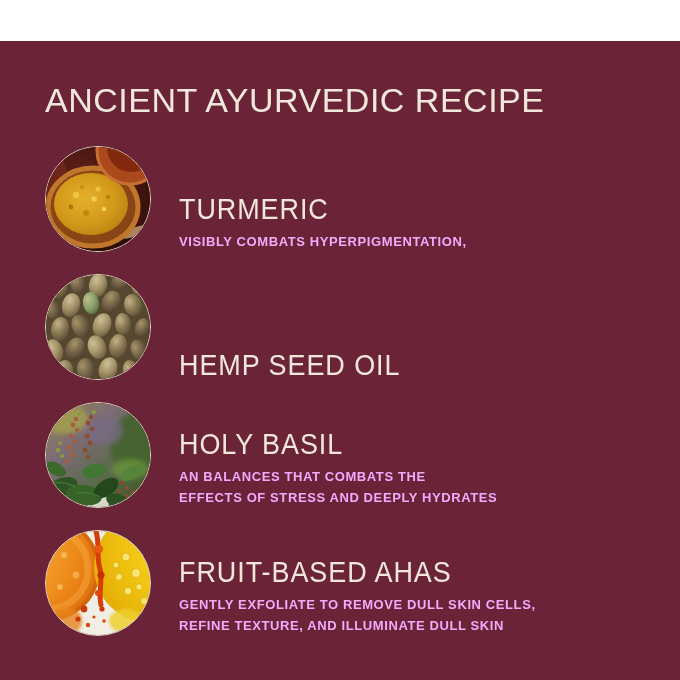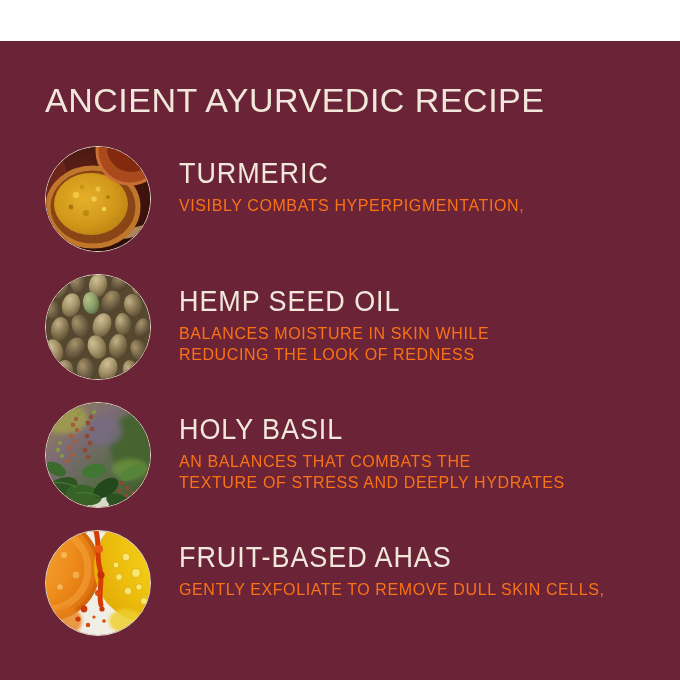--- a/index.html
+++ b/index.html
@@ -8,34 +8,34 @@
     position:relative;width:680px;height:674px;box-sizing:border-box;
     background:#6B2337;overflow:hidden;
     padding:40px 20px 0 45px;
     margin-top:41px;
   }
   .title{
     color:#F1E8DB;font-size:34px;line-height:1.15;font-weight:500;
     letter-spacing:0.5px;margin:0 0 26px 0;
   }
   .title span{display:block;}
-  .row{display:flex;align-items:flex-start;margin-bottom:22px;}
+  .row{display:flex;align-items:flex-end;margin-bottom:22px;}
   .photo{
     width:106px;height:106px;border-radius:50%;overflow:hidden;flex:none;
     border:1px solid #E7DBC6;box-sizing:border-box;background:#3a1510;
   }
   .photo svg{display:block;width:104px;height:104px;}
   .info{margin-left:28px;padding-top:13px;}
   .ing-name{
     color:#F1E8DB;font-size:29px;font-weight:400;line-height:1;
     letter-spacing:1px;transform:scaleX(0.93);transform-origin:left top;
     white-space:nowrap;
   }
   .ing-desc{
-    margin-top:7px;color:#f97316;font-size:16px;font-weight:400;
+    margin-top:7px;color:#f0abfc;font-size:13px;font-weight:700;
     letter-spacing:0.6px;line-height:21px;white-space:nowrap;
   }
   .ing-desc span{display:block;}
 </style>
 </head>
 <body>
 
 <div class="canvas">
 
   <h1 class="title">
@@ -134,24 +134,20 @@
         <ellipse cx="72" cy="71" rx="9" ry="12" transform="rotate(10 72 71)" fill="url(#s1)"></ellipse>
         <ellipse cx="93" cy="75" rx="8" ry="11" transform="rotate(-25 93 75)" fill="url(#s2)"></ellipse>
         <ellipse cx="18" cy="96" rx="9" ry="11" transform="rotate(15 18 96)" fill="url(#s1)"></ellipse>
         <ellipse cx="40" cy="95" rx="9" ry="12" transform="rotate(-10 40 95)" fill="url(#s2)"></ellipse>
         <ellipse cx="62" cy="94" rx="9" ry="12" transform="rotate(20 62 94)" fill="url(#s3)"></ellipse>
         <ellipse cx="85" cy="96" rx="8" ry="11" transform="rotate(-15 85 96)" fill="url(#s1)"></ellipse>
       </svg>
     </div>
     <div class="info">
       <div class="ing-name">HEMP SEED OIL</div>
-      <div class="ing-desc">
-        <span>BALANCES MOISTURE IN SKIN WHILE</span>
-        <span>REDUCING THE LOOK OF REDNESS</span>
-      </div>
     </div>
   </div>
 
   <div class="row">
     <div class="photo">
       <svg viewBox="0 0 104 104">
         <defs>
           <linearGradient id="bbg" x1="0%" y1="0%" x2="85%" y2="100%">
             <stop offset="0%" stop-color="#93894c"></stop>
               <stop offset="35%" stop-color="#7d6b76"></stop>
@@ -211,21 +207,21 @@
         <ellipse cx="72" cy="98" rx="12" ry="7" transform="rotate(15 72 98)" fill="#2b5222"></ellipse>
         <ellipse cx="86" cy="70" rx="13" ry="6" transform="rotate(-30 86 70)" fill="#55843a"></ellipse>
         <path d="M6,80 Q18,78 30,84" stroke="#4a7a36" stroke-width="1.5" fill="none" opacity="0.8"></path>
         <path d="M30,90 Q42,88 54,94" stroke="#4a7a36" stroke-width="1.5" fill="none" opacity="0.8"></path>
       </svg>
     </div>
     <div class="info">
       <div class="ing-name">HOLY BASIL</div>
       <div class="ing-desc">
         <span>AN BALANCES THAT COMBATS THE</span>
-        <span>TEXTURE OF STRESS AND DEEPLY HYDRATES</span>
+        <span>EFFECTS OF STRESS AND DEEPLY HYDRATES</span>
       </div>
     </div>
   </div>
 
   <div class="row">
     <div class="photo">
       <svg viewBox="0 0 104 104">
         <defs>
           <radialGradient id="rgl" cx="20%" cy="35%" r="95%">
             <stop offset="0%" stop-color="#f6ae40"></stop>
@@ -271,17 +267,18 @@
           <circle cx="58" cy="90" r="1.8" fill="#d84a0a"></circle>
         <circle cx="38" cy="78" r="3.4" fill="#cc3a08"></circle>
           <circle cx="32" cy="88" r="2.6" fill="#cc3a08"></circle>
         <circle cx="42" cy="94" r="2.2" fill="#d4490e"></circle>
       </svg>
     </div>
     <div class="info">
       <div class="ing-name">FRUIT-BASED AHAS</div>
       <div class="ing-desc">
         <span>GENTLY EXFOLIATE TO REMOVE DULL SKIN CELLS,</span>
+        <span>REFINE TEXTURE, AND ILLUMINATE DULL SKIN</span>
       </div>
     </div>
   </div>
 
 </div>
 
 </body></html>

